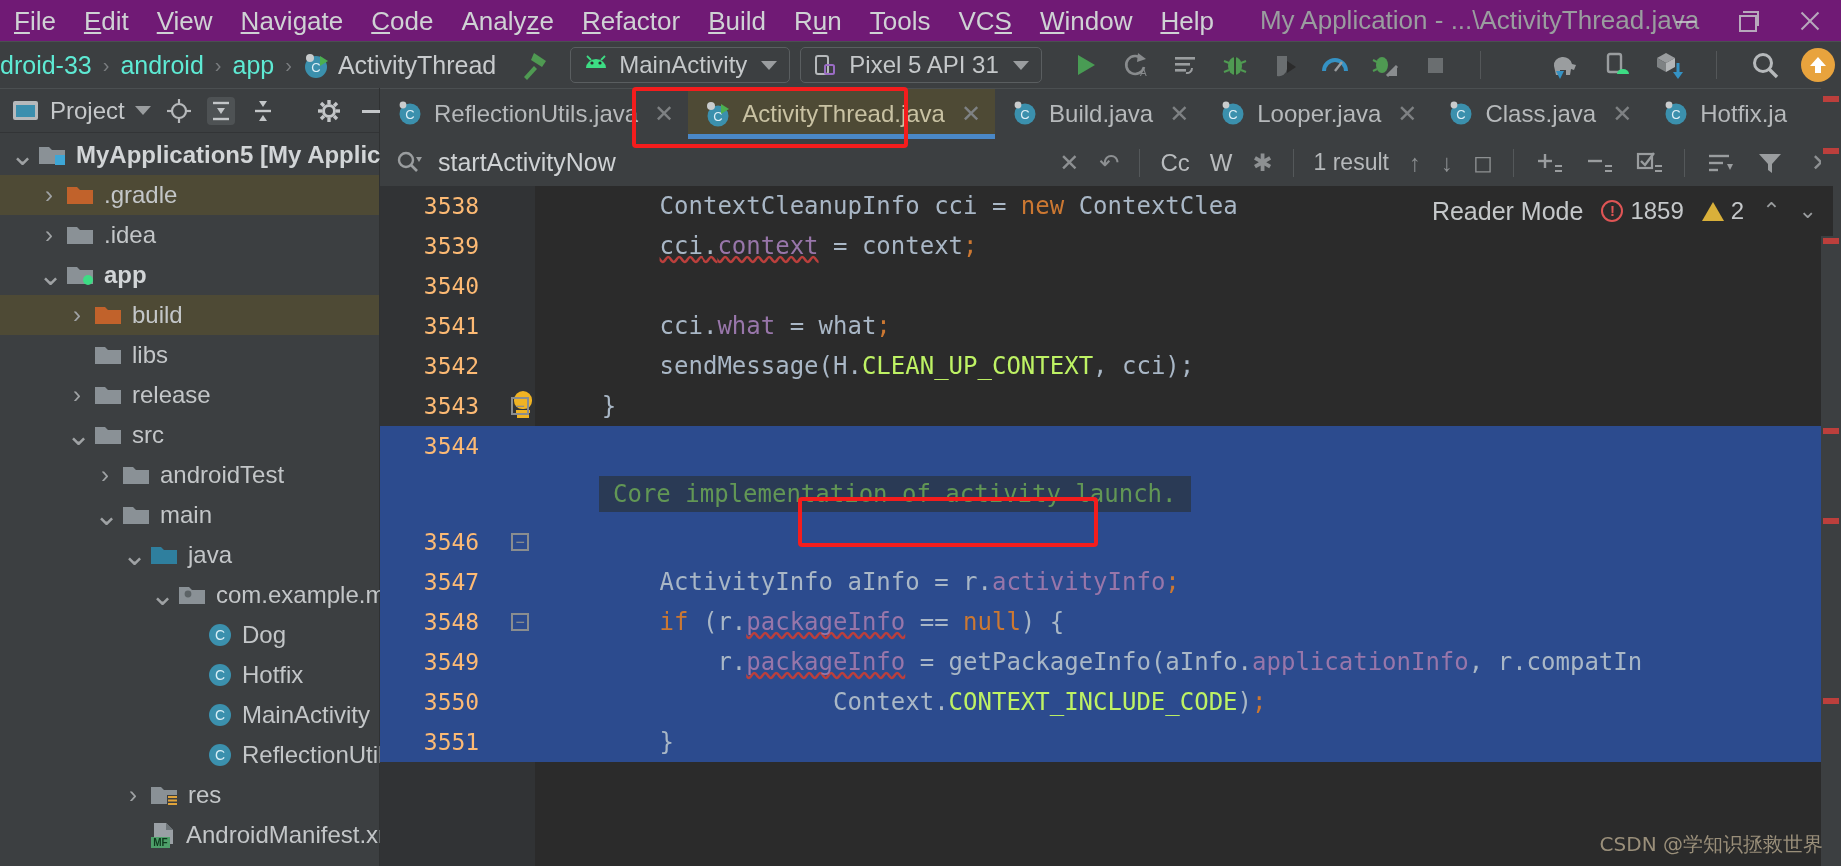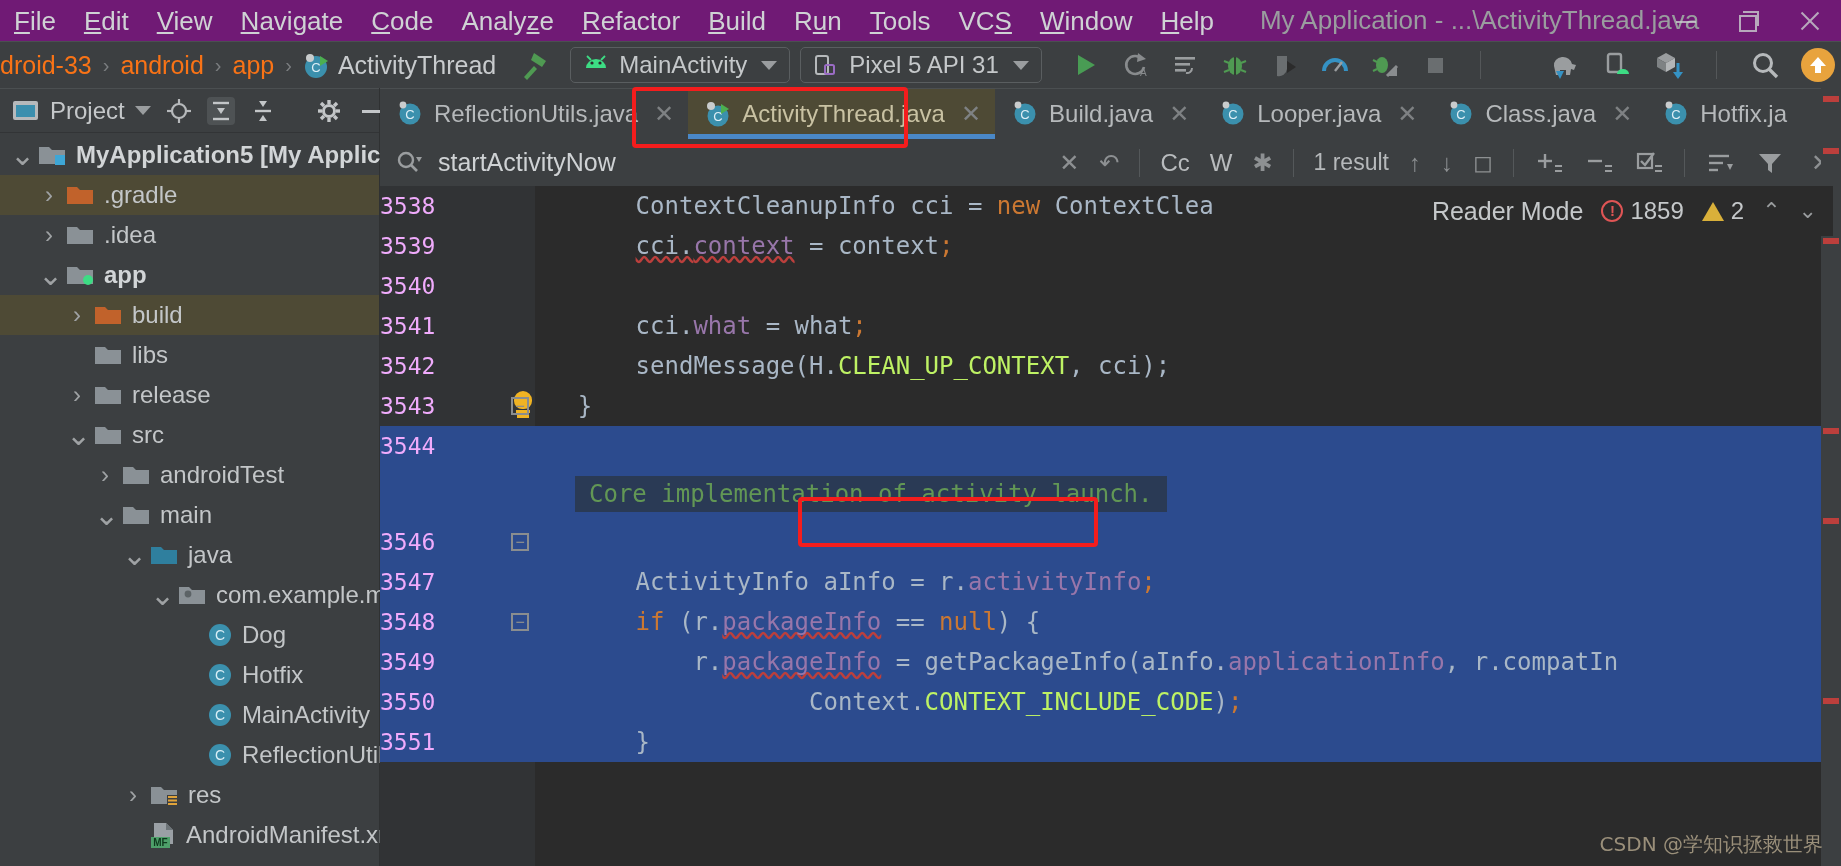--- a/index.html
+++ b/index.html
@@ -32,21 +32,21 @@
   .wc.close::before,.wc.close::after{content:"";position:absolute;left:1px;top:12px;width:24px;height:2px;background:#c9ccce;}
   .wc.close::before{transform:rotate(45deg);}
   .wc.close::after{transform:rotate(-45deg);}
 
   
   .navbar{
     height:47px;background:#3c3f41;border-top:1px solid #4b4f51;
     display:flex;align-items:center;box-sizing:border-box;position:relative;
   }
   .crumbs{display:flex;align-items:center;padding-left:0px;gap:0;}
-  .crumb{font-size:25px;color:#f97316;white-space:nowrap;display:flex;align-items:center;gap:8px;}
+  .crumb{font-size:25px;color:#5eead4;white-space:nowrap;display:flex;align-items:center;gap:8px;}
   .crumb.active{color:#c8cbcd;}
   .chev{color:#7b7e80;font-size:20px;margin:0 11px;}
   .hammer{margin:0 18px 0 22px;}
   .combo{
     height:36px;border:1px solid #5a5e60;border-radius:5px;background:#3c3f41;
     display:flex;align-items:center;gap:10px;padding:0 12px;margin-right:10px;box-sizing:border-box;
   }
   .combo .lbl{font-size:24px;color:#c5c8ca;white-space:nowrap;}
   .caret{width:0;height:0;border-left:8px solid transparent;border-right:8px solid transparent;border-top:9px solid #9a9d9f;margin-left:4px;}
   .tb-icons{display:flex;align-items:center;gap:20px;margin-left:18px;}
@@ -107,21 +107,21 @@
   .fsep{width:1px;height:28px;background:#54585a;}
 
   
   .code{
     position:absolute;left:0;right:0;top:98px;bottom:0;background:#2b2b2b;
     font-family:"DejaVu Sans Mono",monospace;font-size:24px;overflow:hidden;
   }
   .gutter-bg{position:absolute;left:0;top:0;bottom:0;width:125px;background:#313335;}
   .fold-bg{position:absolute;left:125px;top:0;bottom:0;width:30px;background:#313335;}
   .crow{position:relative;height:40px;display:flex;align-items:center;white-space:pre;}
-  .ln{width:110px;text-align:left;color:#f0abfc;padding-right:15px;box-sizing:border-box;flex:0 0 auto;font-size:23px;}
+  .ln{width:110px;text-align:center;color:#fdba74;padding-right:15px;box-sizing:border-box;flex:0 0 auto;font-size:23px;margin-left:24px;}
   .ctext{padding-left:30px;}
   .selrow{background:#2c4b8e;}
   .kw{color:#cc7832;}
   .fld{color:#9876aa;}
   .st{color:#a9b7c6;}
   .cst{color:#bef264;}
   .meth{color:#ffc66d;}
   .semi{color:#cc7832;}
   .wavy{text-decoration:underline wavy #bc3f3c;text-decoration-skip-ink:none;}
   .doc{color:#629755;}

